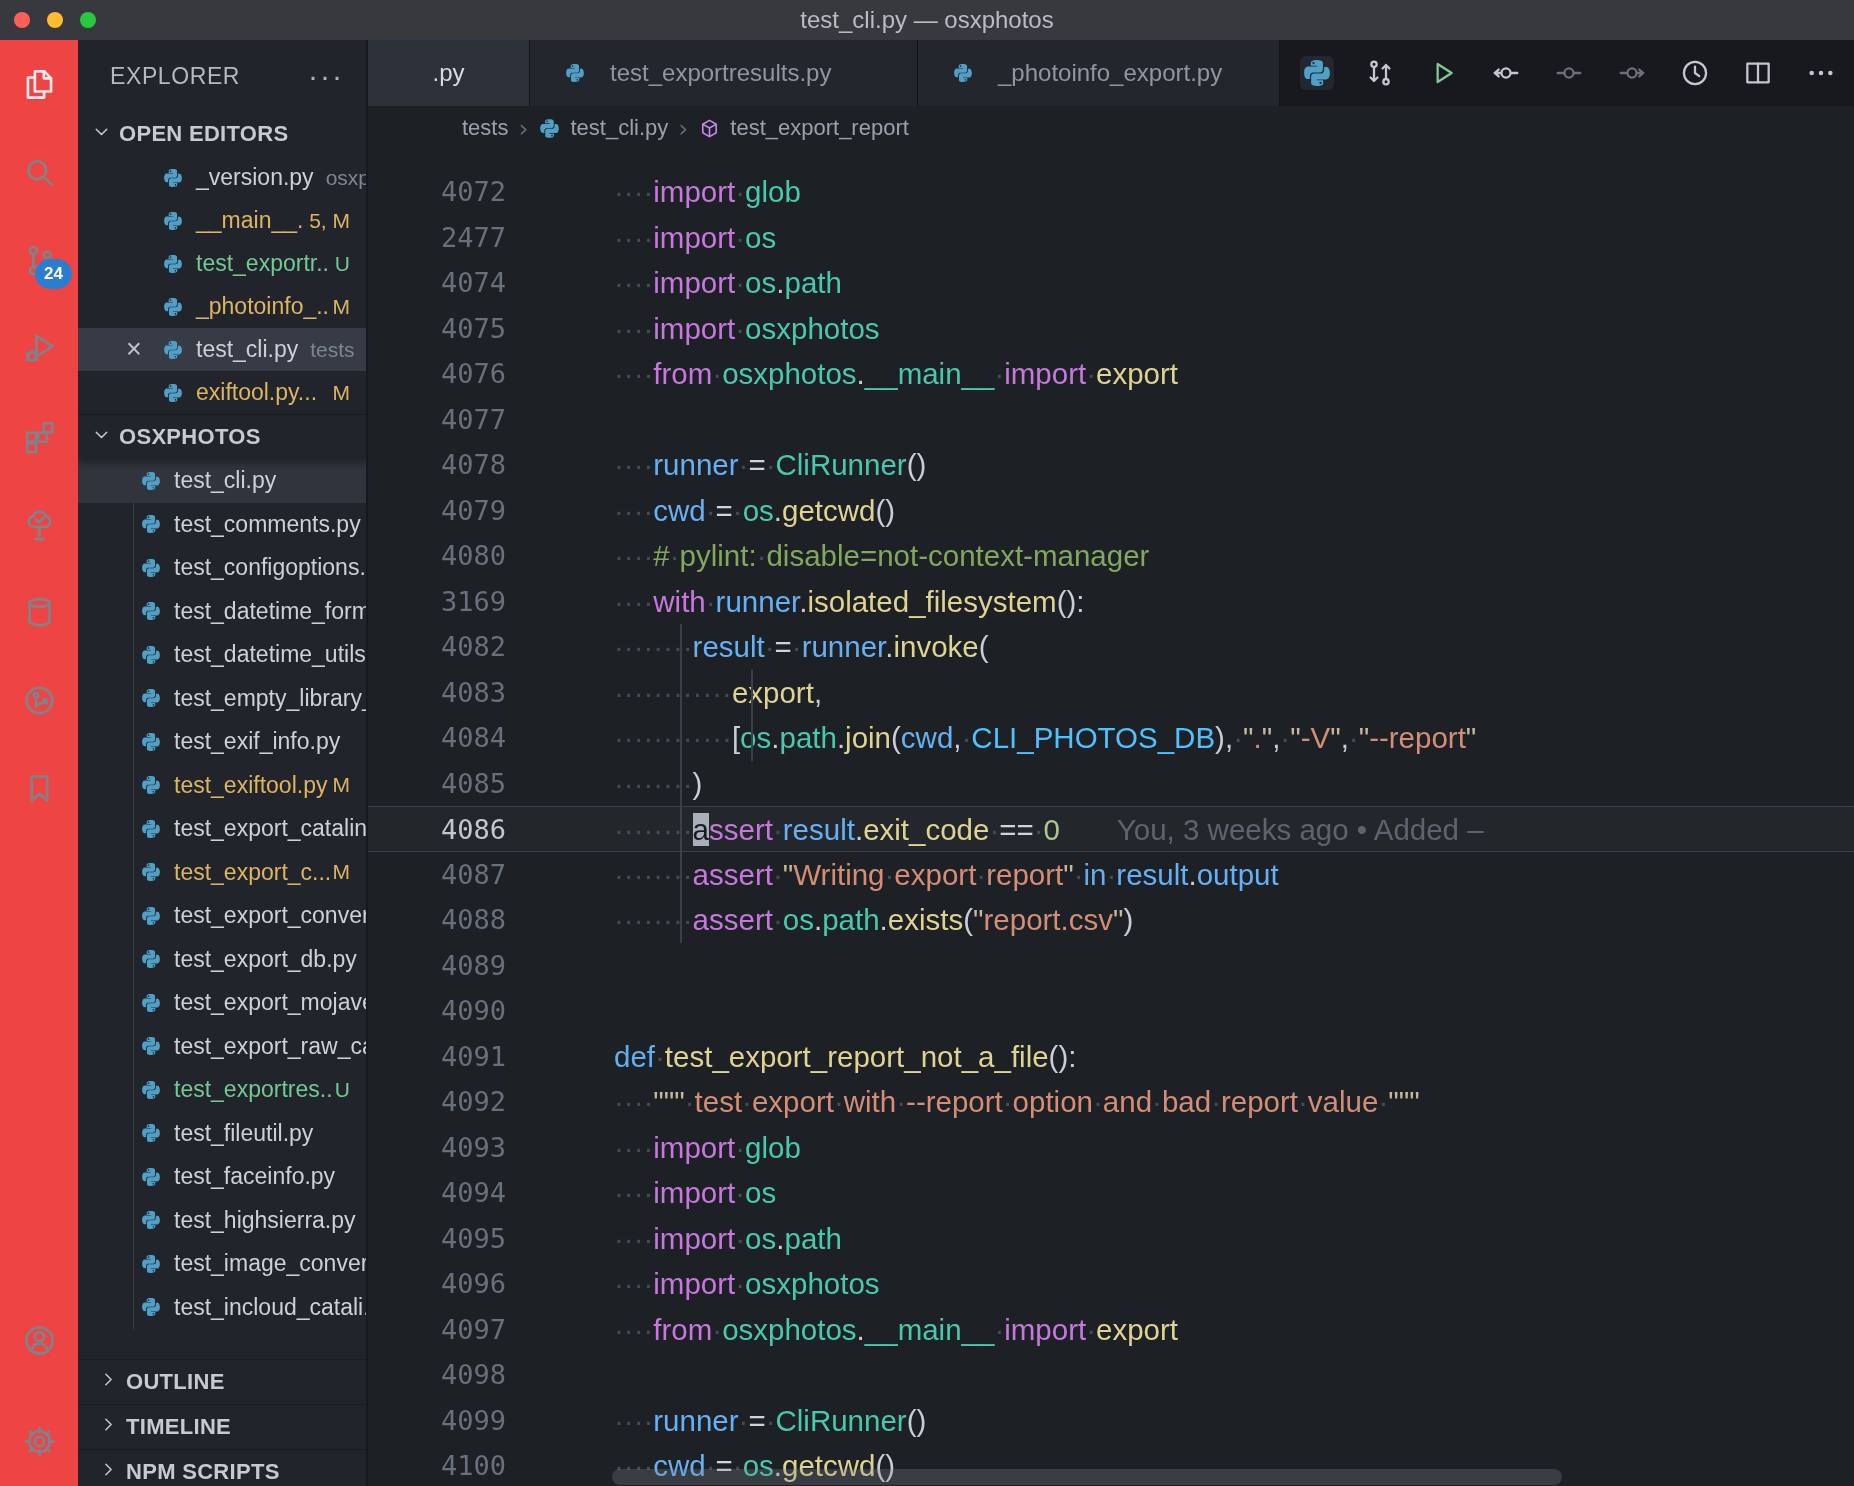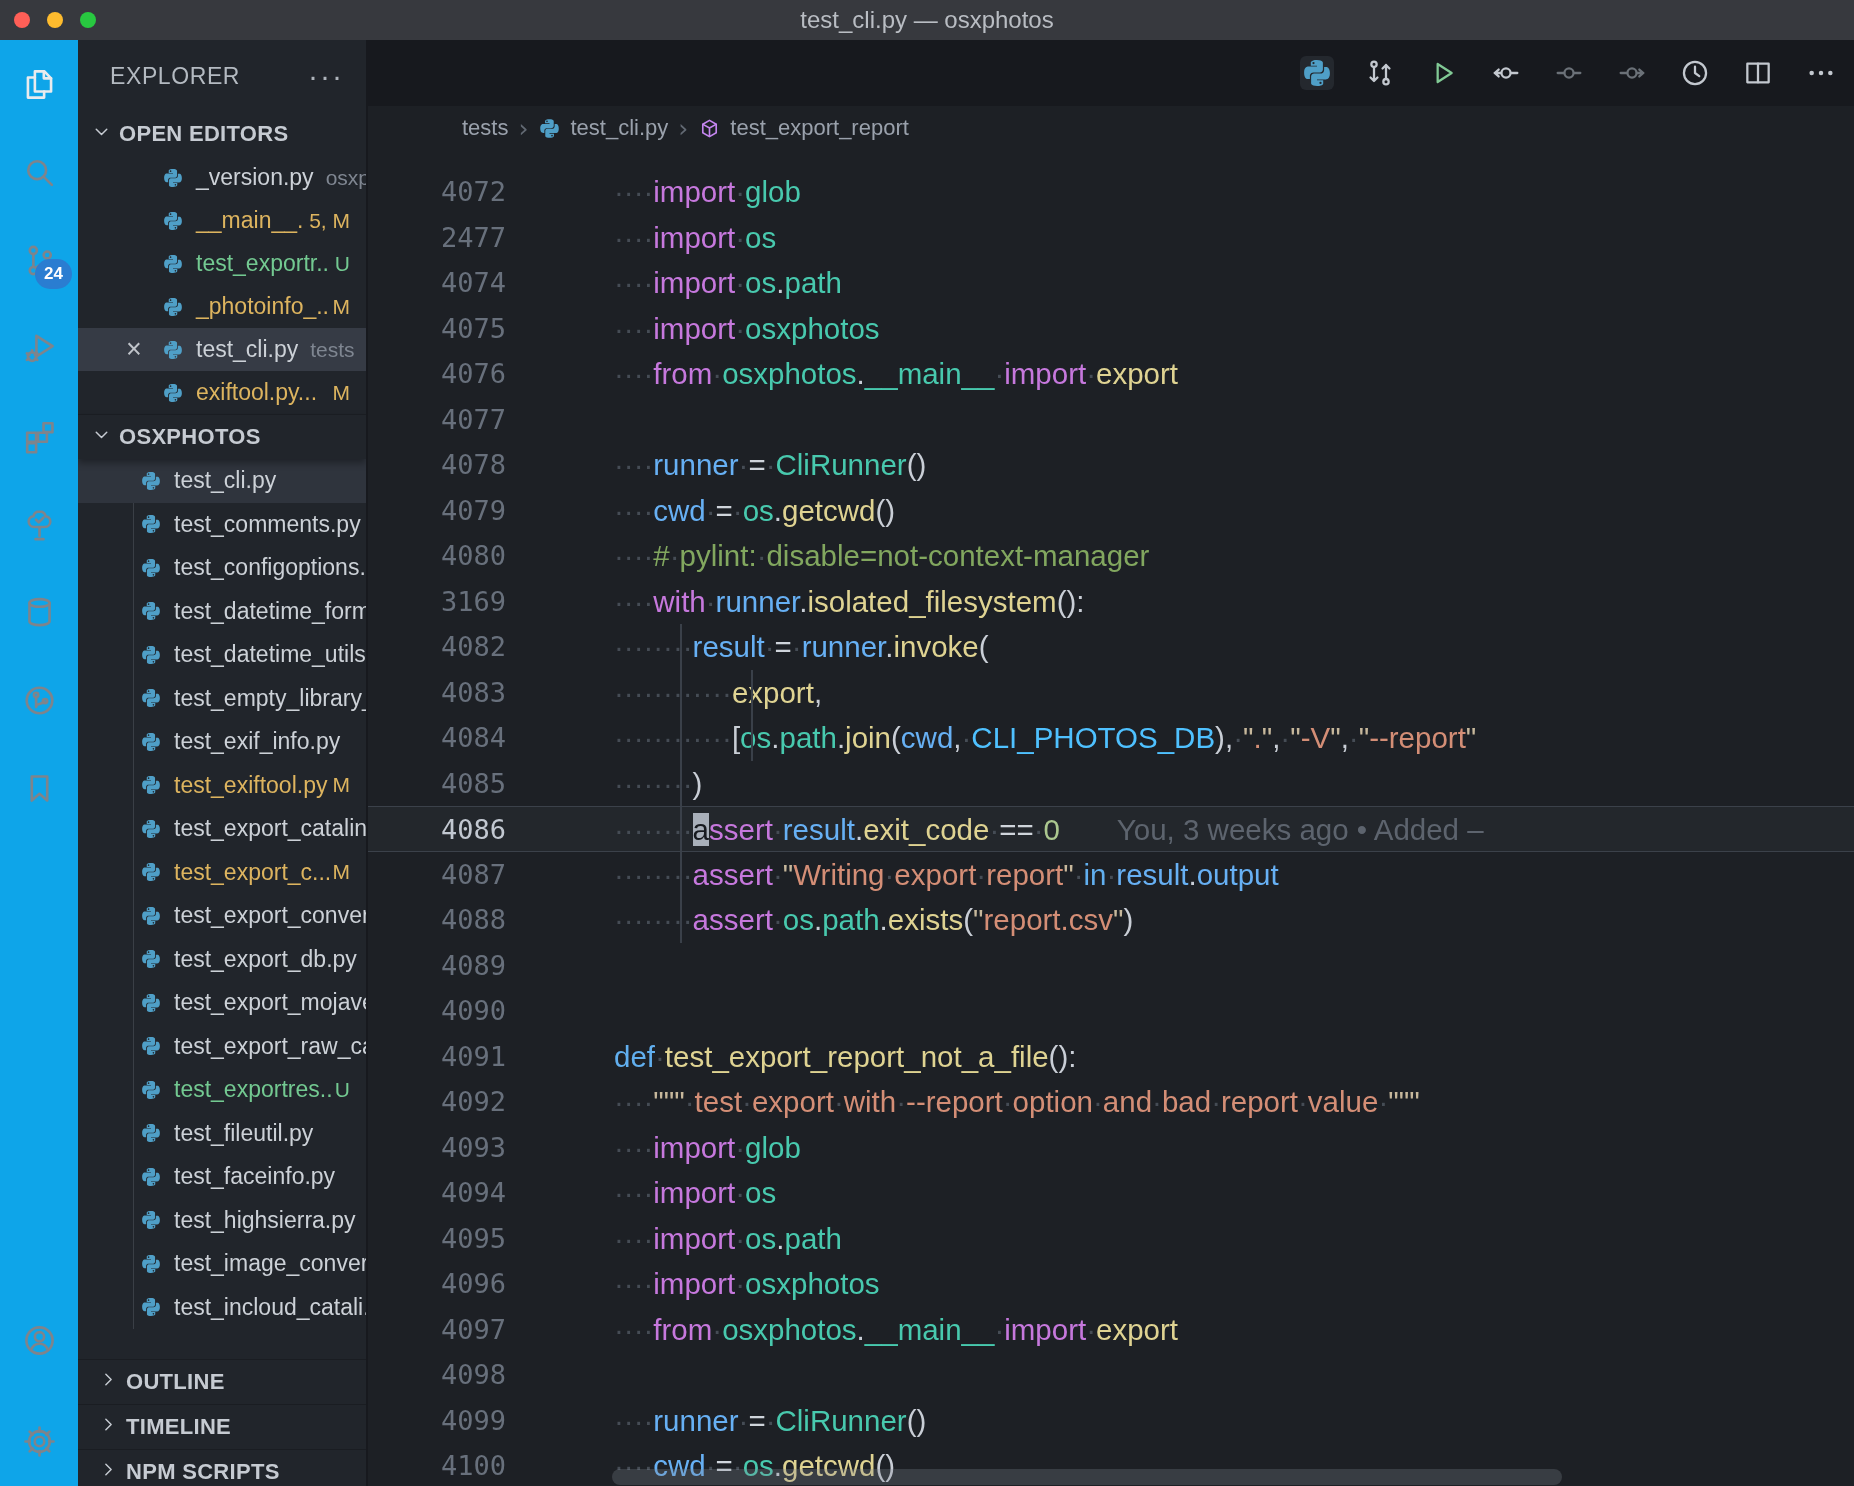--- a/index.html
+++ b/index.html
@@ -4,21 +4,21 @@
 <style>
   html,body{margin:0;padding:0;background:#101215;}
   body{width:1854px;height:1486px;position:relative;overflow:hidden;
        font-family:"Liberation Sans",sans-serif;}
   .titlebar{position:absolute;top:0;left:0;right:0;height:40px;background:#37393e;
             display:flex;align-items:center;justify-content:center;z-index:10;}
   .traffic{position:absolute;left:14px;top:12px;display:flex;gap:17px;}
   .light{width:16px;height:16px;border-radius:50%;}
   .title{font-size:24px;color:#b9bdc3;}
 
-  .activitybar{position:absolute;top:40px;left:0;width:78px;bottom:0;background:#0ea5e9;}
+  .activitybar{position:absolute;top:40px;left:0;width:78px;bottom:0;background:#ef4444;}
   .ab-item{height:88px;display:flex;align-items:center;justify-content:center;color:#7e848c;position:relative;cursor:pointer;}
   .ab-item.active{color:#e9ebee;}
   .ab-item svg{width:37px;height:37px;}
   .ab-badge{position:absolute;right:6px;bottom:15px;min-width:31px;height:30px;border-radius:16px;
             background:#2a7dd1;color:#fff;font-size:17px;font-weight:700;display:flex;align-items:center;justify-content:center;padding:0 3px;}
   .ab-bottom{position:absolute;bottom:26px;left:0;width:78px;display:flex;flex-direction:column;gap:64px;align-items:center;}
   .ab-bottom .ab-item{height:auto;}
 
   .sidebar{position:absolute;top:40px;left:78px;width:288px;bottom:0;background:#21252b;overflow:hidden;}
   .sb-title{height:72px;display:flex;align-items:center;padding:0 22px 0 32px;color:#b4bac1;font-size:23px;letter-spacing:.6px;}
@@ -458,20 +458,43 @@
         <span><svg viewBox="0 0 24 24" fill="none" stroke="currentColor" stroke-width="1.7" stroke-linecap="round" stroke-linejoin="round">
             <path d="M9 6l6 6-6 6"></path>
           </svg></span>
         <span>NPM SCRIPTS</span>
       </div>
     </div>
 </div>
 
 <div class="editor">
   <div class="tabstrip">
+    <div style="display:flex;height:100%">
+        <div class="tab active" style="width: 162px;">
+          <span>.py</span>
+        </div>
+        <div class="tab" style="width: 388px;">
+          <span class="pyicon">
+            <svg viewBox="0 0 32 32">
+              <path fill="currentColor" d="M15.9 3c-6.5 0-6.1 2.8-6.1 2.8v2.9h6.2v.9H7.3s-4.2-.5-4.2 6.1 3.6 6.4 3.6 6.4h2.2v-3s-.1-3.6 3.5-3.6h6.1s3.4.1 3.4-3.3V6s.5-3-6-3zm-3.4 1.9a1.15 1.15 0 1 1 0 2.3 1.15 1.15 0 0 1 0-2.3z"></path>
+              <path fill="currentColor" d="M16.1 29c6.5 0 6.1-2.8 6.1-2.8v-2.9H16v-.9h8.7s4.2.5 4.2-6.1-3.6-6.4-3.6-6.4h-2.2v3s.1 3.6-3.5 3.6h-6.1s-3.4-.1-3.4 3.3V26s-.5 3 6 3zm3.4-1.9a1.15 1.15 0 1 1 0-2.3 1.15 1.15 0 0 1 0 2.3z"></path>
+            </svg>
+          </span>
+          <span>test_exportresults.py</span>
+        </div>
+        <div class="tab" style="width: 362px;">
+          <span class="pyicon">
+            <svg viewBox="0 0 32 32">
+              <path fill="currentColor" d="M15.9 3c-6.5 0-6.1 2.8-6.1 2.8v2.9h6.2v.9H7.3s-4.2-.5-4.2 6.1 3.6 6.4 3.6 6.4h2.2v-3s-.1-3.6 3.5-3.6h6.1s3.4.1 3.4-3.3V6s.5-3-6-3zm-3.4 1.9a1.15 1.15 0 1 1 0 2.3 1.15 1.15 0 0 1 0-2.3z"></path>
+              <path fill="currentColor" d="M16.1 29c6.5 0 6.1-2.8 6.1-2.8v-2.9H16v-.9h8.7s4.2.5 4.2-6.1-3.6-6.4-3.6-6.4h-2.2v3s.1 3.6-3.5 3.6h-6.1s-3.4-.1-3.4 3.3V26s-.5 3 6 3zm3.4-1.9a1.15 1.15 0 1 1 0-2.3 1.15 1.15 0 0 1 0 2.3z"></path>
+            </svg>
+          </span>
+          <span>_photoinfo_export.py</span>
+        </div>
+      </div>
     <div class="toolbar">
         <span class="tbi pylogo" style="color: rgb(79, 159, 199);">
           <svg viewBox="0 0 32 32">
             <path fill="currentColor" d="M15.9 3c-6.5 0-6.1 2.8-6.1 2.8v2.9h6.2v.9H7.3s-4.2-.5-4.2 6.1 3.6 6.4 3.6 6.4h2.2v-3s-.1-3.6 3.5-3.6h6.1s3.4.1 3.4-3.3V6s.5-3-6-3zm-3.4 1.9a1.15 1.15 0 1 1 0 2.3 1.15 1.15 0 0 1 0-2.3z"></path>
             <path fill="currentColor" d="M16.1 29c6.5 0 6.1-2.8 6.1-2.8v-2.9H16v-.9h8.7s4.2.5 4.2-6.1-3.6-6.4-3.6-6.4h-2.2v3s.1 3.6-3.5 3.6h-6.1s-3.4-.1-3.4 3.3V26s-.5 3 6 3zm3.4-1.9a1.15 1.15 0 1 1 0-2.3 1.15 1.15 0 0 1 0 2.3z"></path>
           </svg>
         </span>
         <span class="tbi bright">
           <svg viewBox="0 0 24 24" fill="none" stroke="currentColor" stroke-width="1.7" stroke-linecap="round" stroke-linejoin="round">
             <circle cx="7.5" cy="5.5" r="2"></circle>

